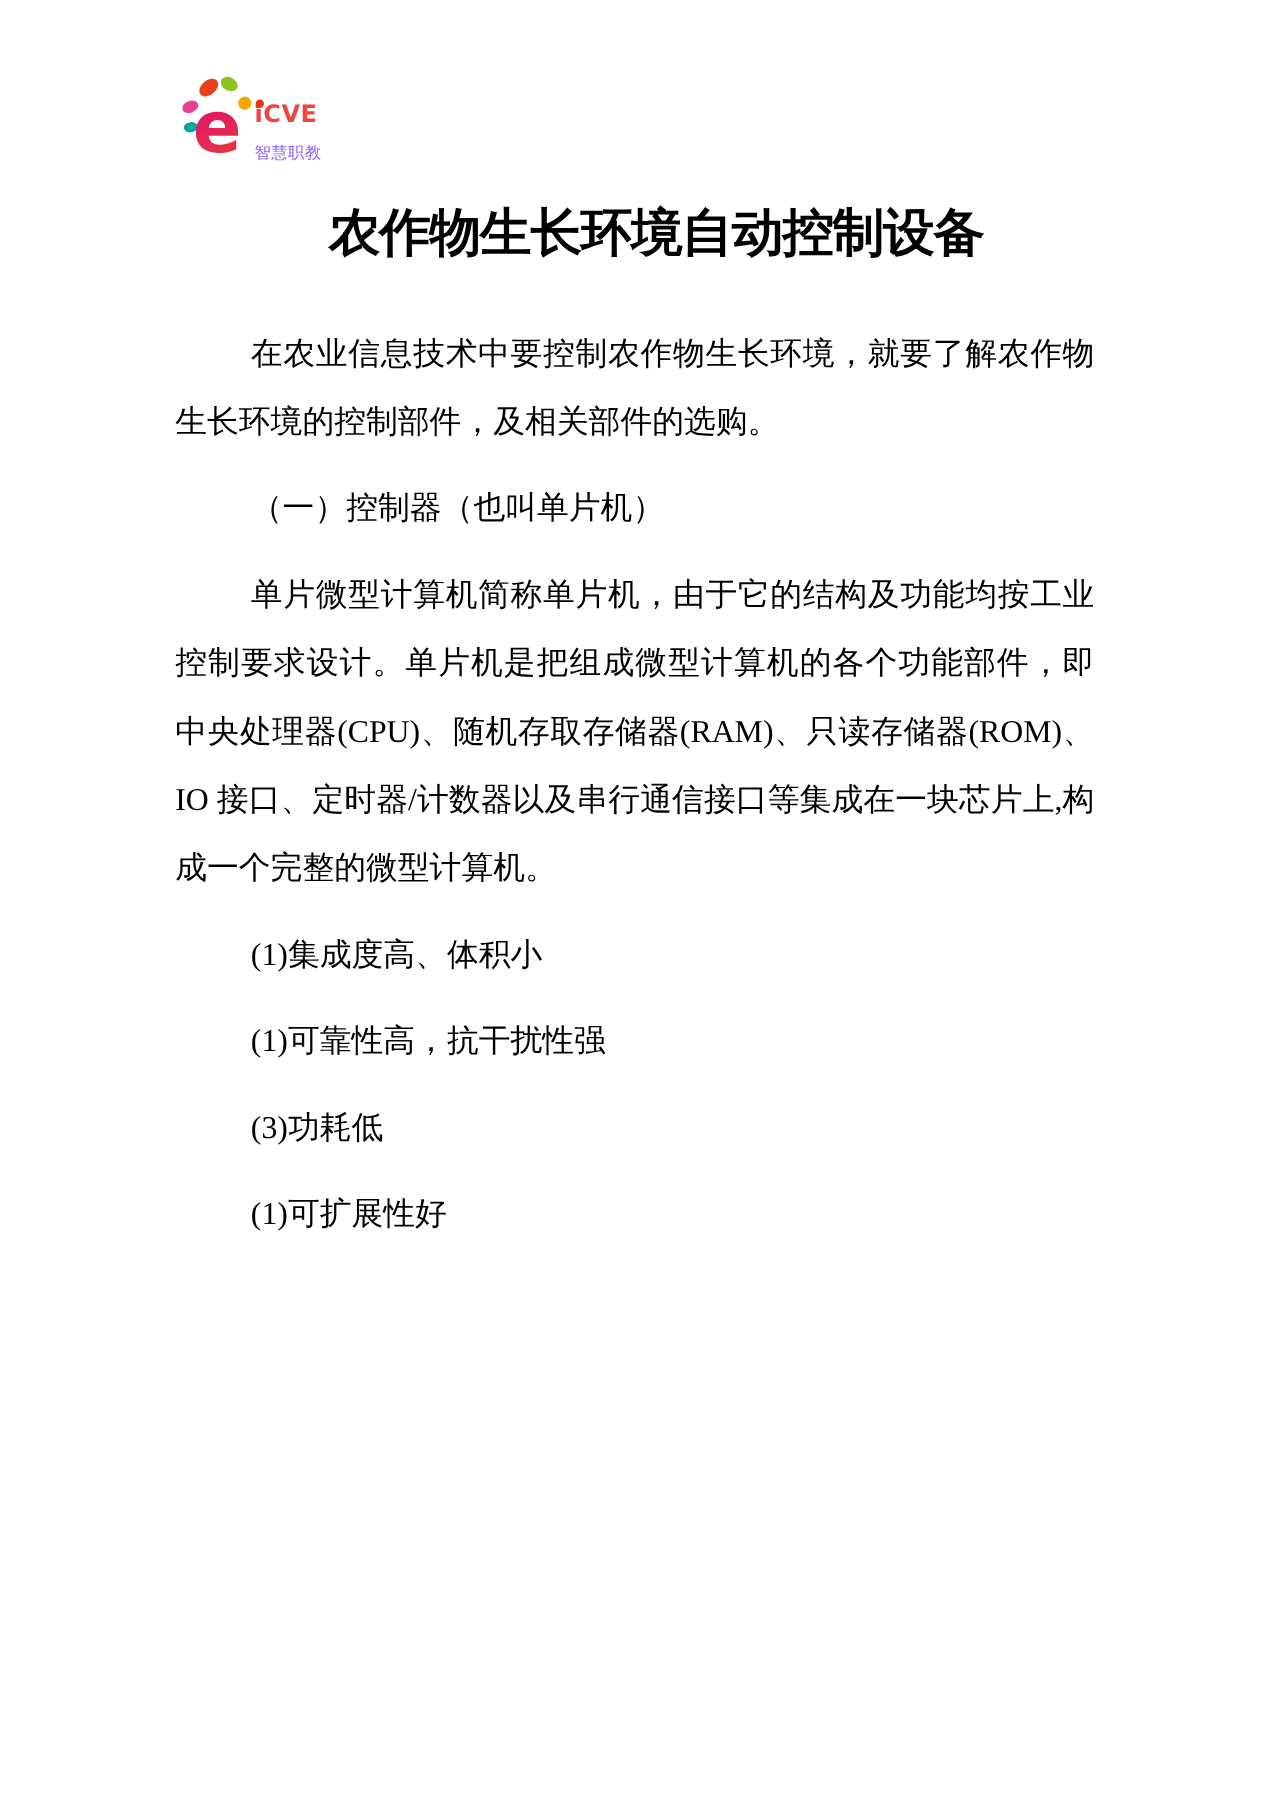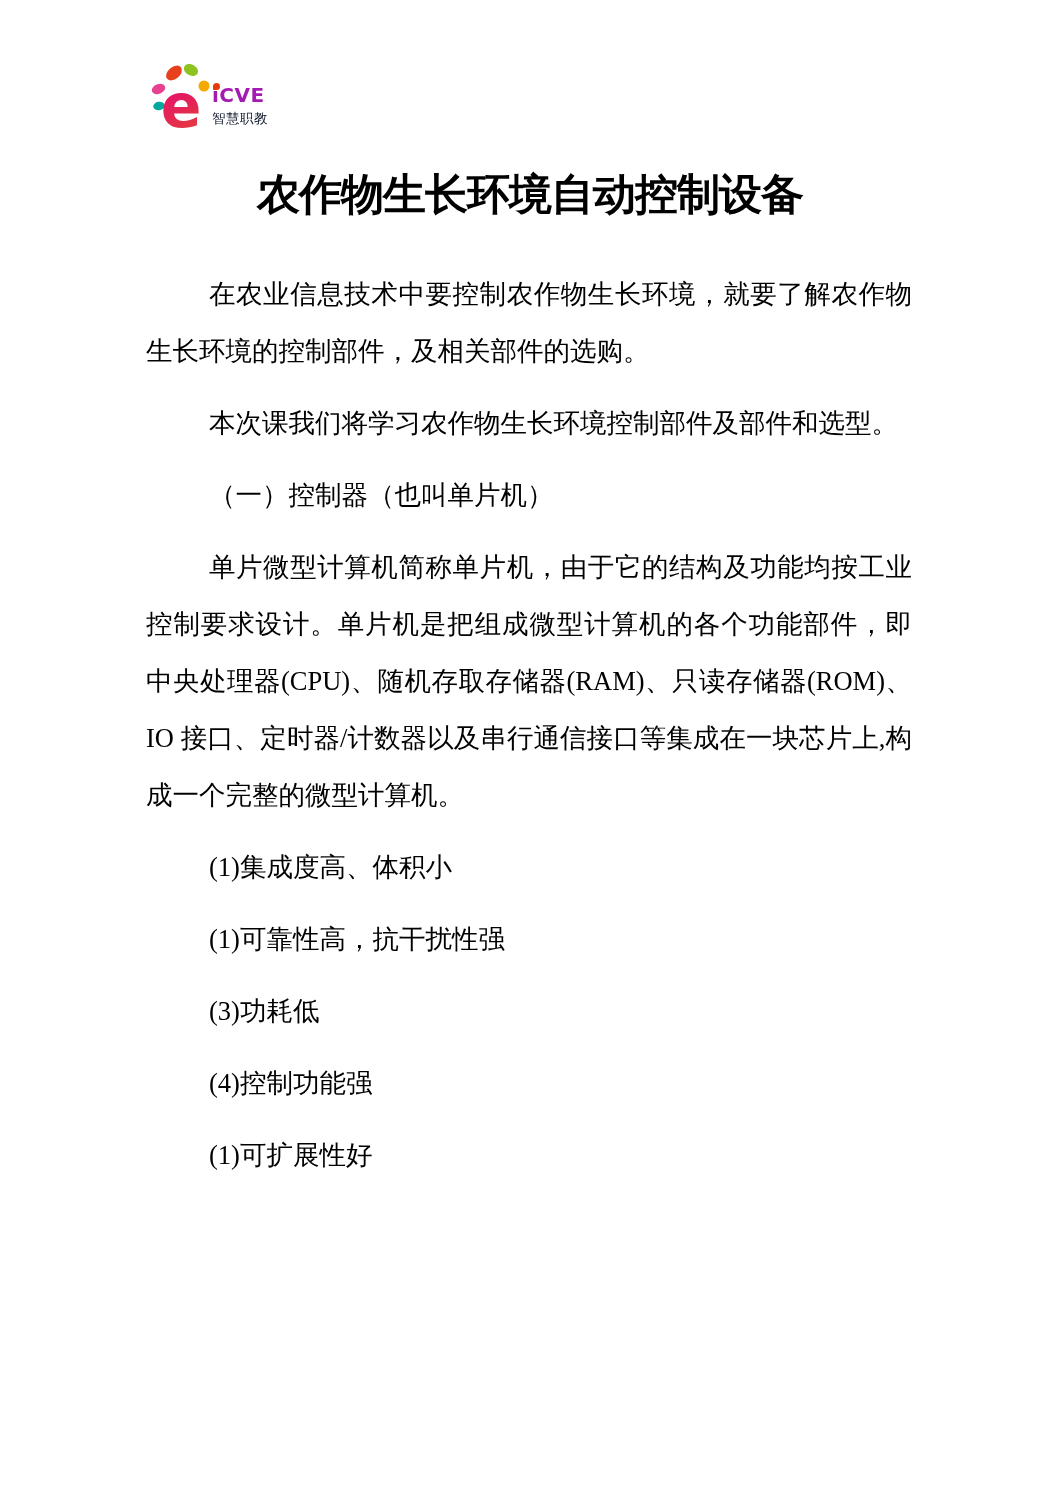--- a/index.html
+++ b/index.html
@@ -22,42 +22,42 @@
   }
   .logo-icon{width:58px;height:72px;display:block;}
   .logo-text{margin-left:2px;margin-top:25px;}
   .wordmark{
     position:relative;
     font-family:"DejaVu Sans",sans-serif;
     font-weight:bold;
     font-size:20px;
     line-height:20px;
     letter-spacing:0.5px;
-    color:#a21caf;
+    color:#ef4444;
   }
   .idot{
     position:absolute;
     left:1px;top:-2px;
     width:7px;height:7px;
     border-radius:50% 50% 50% 15%;
     background:#e8380d;
   }
   .subtitle{
     font-family:"DejaVu Sans",sans-serif;
     font-size:13.5px;
     line-height:15px;
-    color:#0f172a;
+    color:#8b5cf6;
     letter-spacing:0.5px;
-    margin-top:6px;
+    margin-top:16px;
   }
   
   .doc-title{
     position:absolute;
     top:164px;
-    left:145px;
+    left:162px;
     width:770px;
     margin:0;
     text-align:center;
     font-size:43px;
     line-height:62px;
     font-weight:bold;
     letter-spacing:-1px;
     white-space:nowrap;
   }
   
@@ -102,23 +102,21 @@
         <span class="idot"></span><span>iCVE</span>
       </div>
       <div class="subtitle">智慧职教</div>
     </div>
   </div>
 
   <h1 class="doc-title">农作物生长环境自动控制设备</h1>
 
   <div class="content">
     <p>在农业信息技术中要控制农作物生长环境，就要了解农作物生长环境的控制部件，及相关部件的选购。</p>
-    <p>本次课我们将学习农作物生长环境控制部件及部件和选型。</p>
     <p>（一）控制器（也叫单片机）</p>
     <p>单片微型计算机简称单片机，由于它的结构及功能均按工业控制要求设计。单片机是把组成微型计算机的各个功能部件，即中央处理器(CPU)、随机存取存储器(RAM)、只读存储器(ROM)、IO 接口、定时器/计数器以及串行通信接口等集成在一块芯片上,构成一个完整的微型计算机。</p>
     <p>(1)集成度高、体积小</p>
     <p>(1)可靠性高，抗干扰性强</p>
     <p>(3)功耗低</p>
-    <p>(4)控制功能强</p>
     <p>(1)可扩展性好</p>
   </div>
 
 </div>
 
 </body></html>

